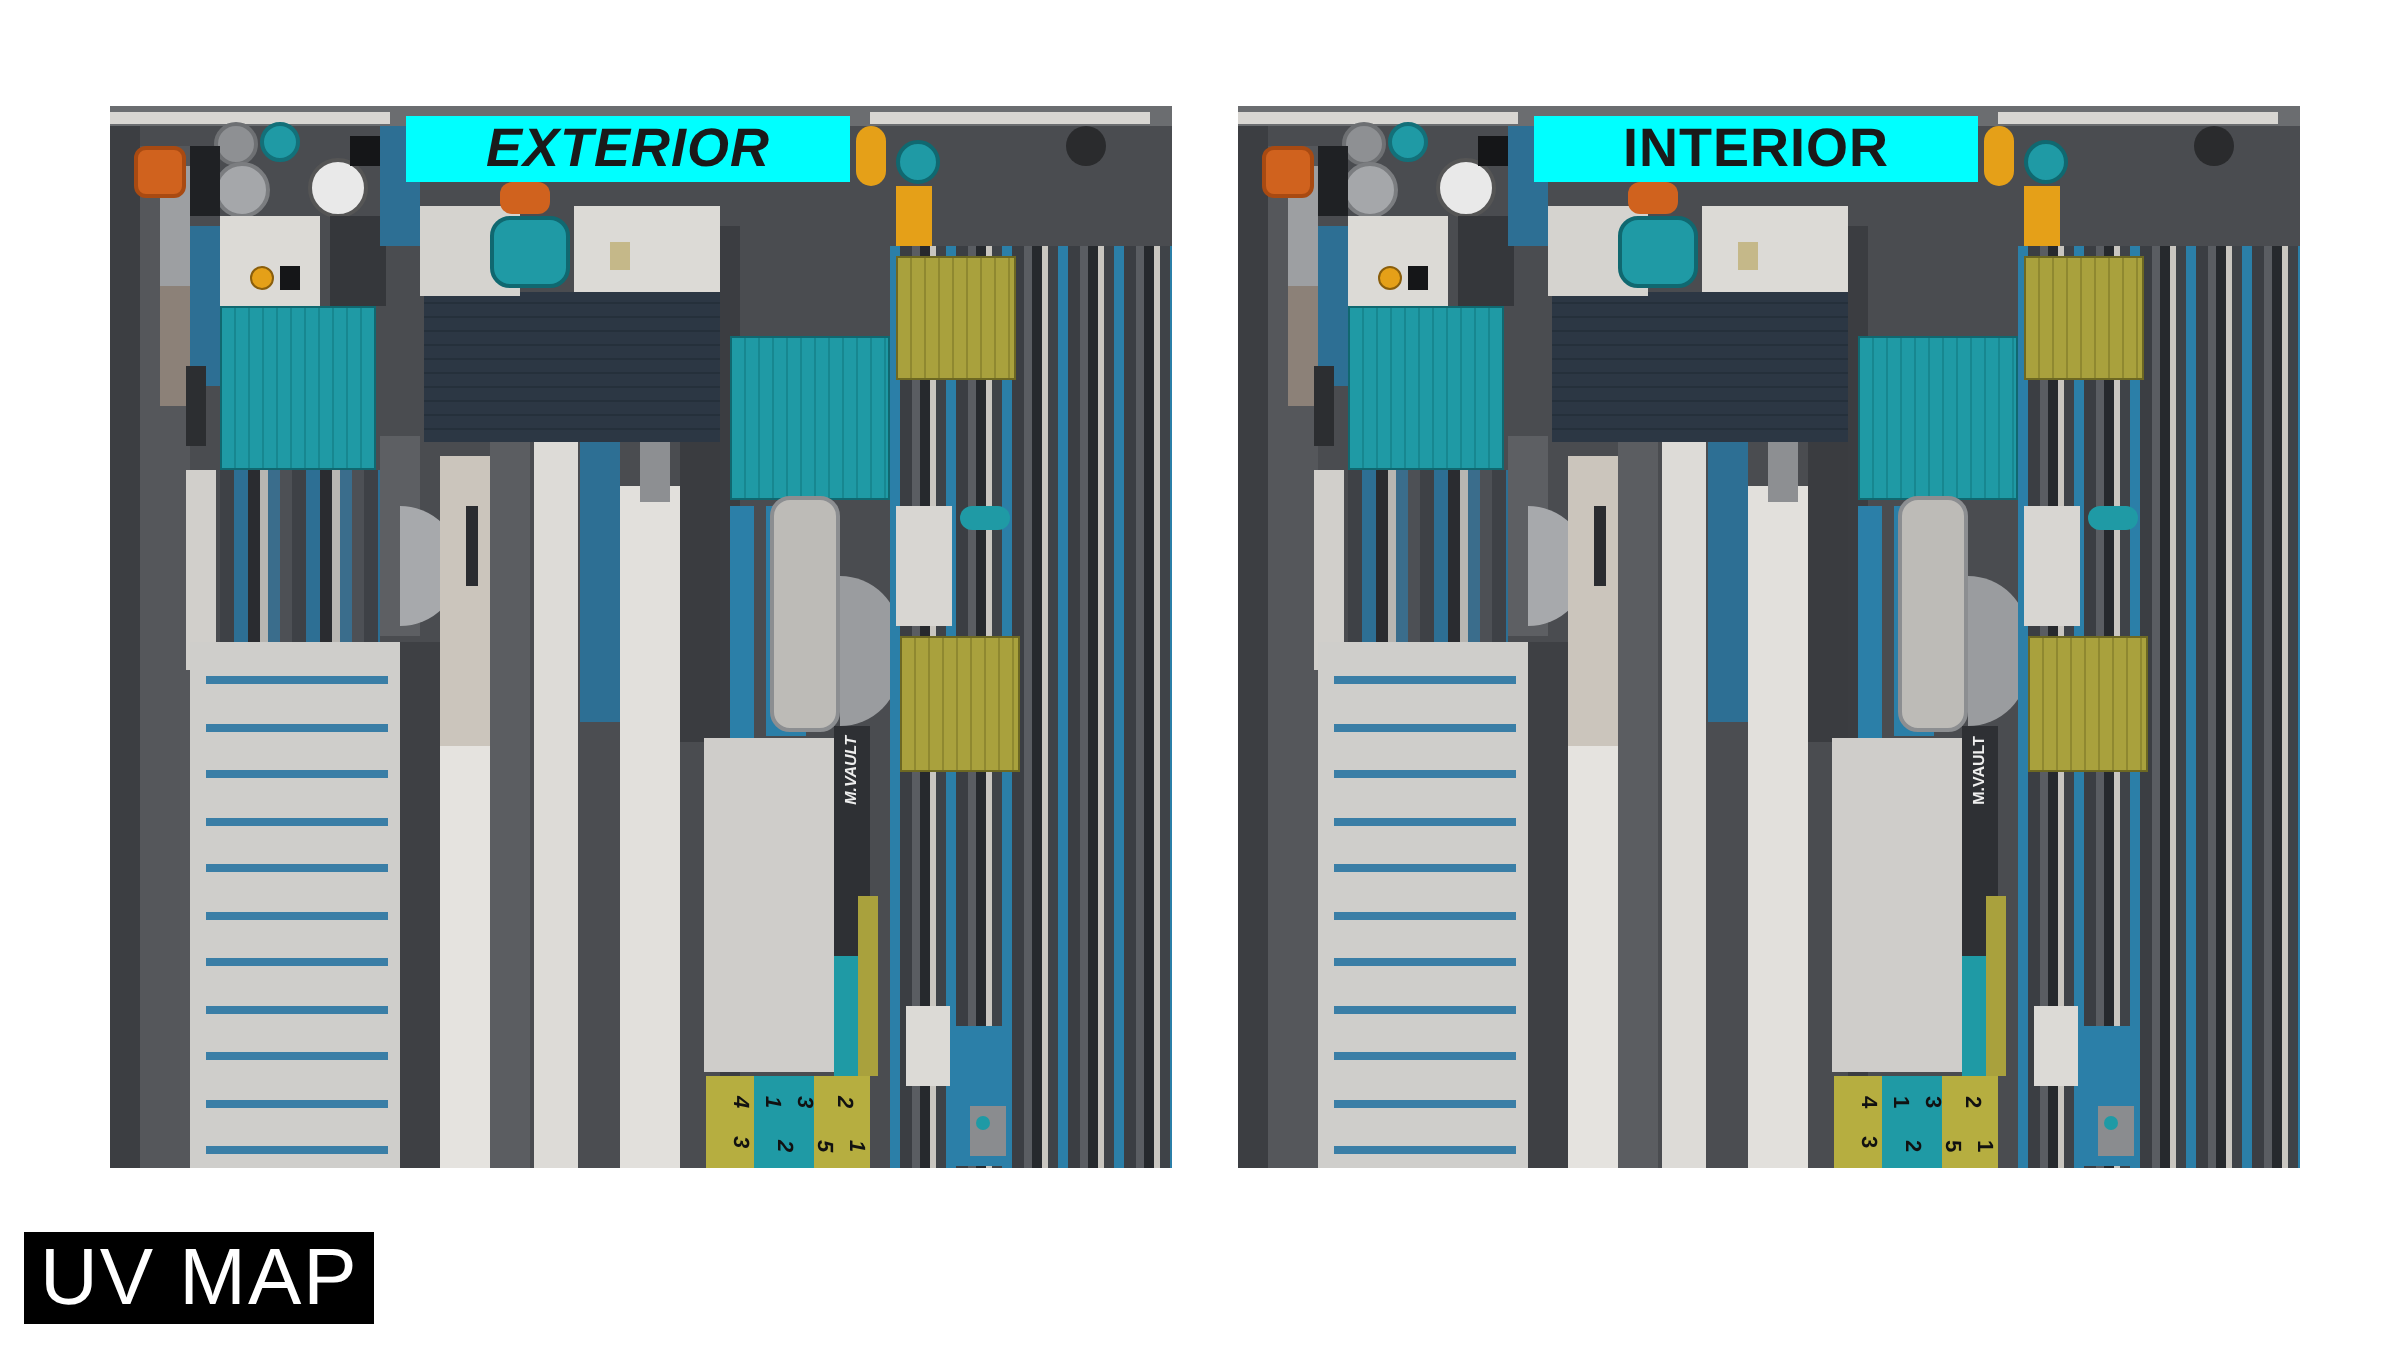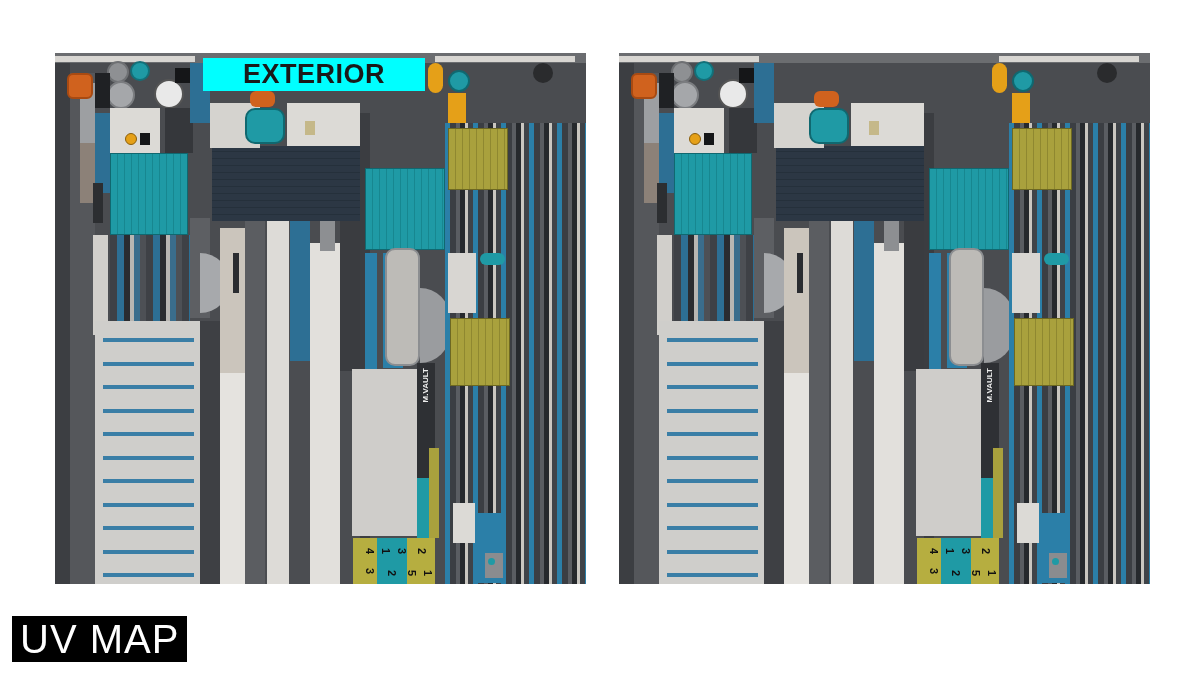--- a/index.html
+++ b/index.html
@@ -1,18 +1,18 @@
 <!DOCTYPE html>
 <html><head>
 <meta charset="utf-8">
 <style>
   html,body{margin:0;padding:0;background:#ffffff;}
   body{width:1200px;height:675px;position:relative;overflow:hidden;font-family:"Liberation Sans",sans-serif;}
   .panel{position:absolute;top:53px;width:531px;height:531px;background:#4a4c50;overflow:hidden;}
-  #panel-ext{left:55px;}
+  #panel-ext{left:55px;font-style:italic;}
   #panel-int{left:619px;}
   .blk{position:absolute;box-sizing:border-box;}
   .label-bar{position:absolute;top:5px;left:148px;width:222px;height:33px;background:#00ffff;
     display:flex;align-items:center;justify-content:center;font-weight:bold;font-size:27px;color:#1a1a1a;letter-spacing:0.5px;z-index:5;}
   .circle{position:absolute;border-radius:50%;box-sizing:border-box;}
   .stripe-teal{background:repeating-linear-gradient(90deg,#1f9aa5 0 6px,#178790 6px 7px);}
   .stripe-olive{background:repeating-linear-gradient(90deg,#a9a13d 0 6px,#8f8830 6px 7px);}
   .stripe-dark{background:repeating-linear-gradient(0deg,#2c3744 0 6px,#25303b 6px 7px);}
   .stripe-cols{background:repeating-linear-gradient(90deg,#3e4146 0 7px,#2d6f94 7px 14px,#2a2c30 14px 20px,#b8b6b2 20px 24px,#3a6d8c 24px 30px,#4d5055 30px 36px);}
   .stripe-cols2{background:repeating-linear-gradient(90deg,#2b7fa8 0 5px,#3b3e43 5px 11px,#5a5d62 11px 15px,#26292d 15px 20px,#c9c6c0 20px 23px,#3f4348 23px 28px);}
@@ -248,15 +248,16 @@
     <div class="win" style="left: 48px; top: 426px; width: 45px;"></div>
     <div class="win" style="left: 93px; top: 426px; width: 46px;"></div>
     <div class="win" style="left: 48px; top: 449.5px; width: 45px;"></div>
     <div class="win" style="left: 93px; top: 449.5px; width: 46px;"></div>
     <div class="win" style="left: 48px; top: 473px; width: 45px;"></div>
     <div class="win" style="left: 93px; top: 473px; width: 46px;"></div>
     <div class="win" style="left: 48px; top: 496.5px; width: 45px;"></div>
     <div class="win" style="left: 93px; top: 496.5px; width: 46px;"></div>
     <div class="win" style="left: 48px; top: 520px; width: 45px;"></div>
     <div class="win" style="left: 93px; top: 520px; width: 46px;"></div>
+    <div class="label-bar">INTERIOR</div>
 </div>
 
 <div id="uv-title">UV MAP</div>
 
 </body></html>

